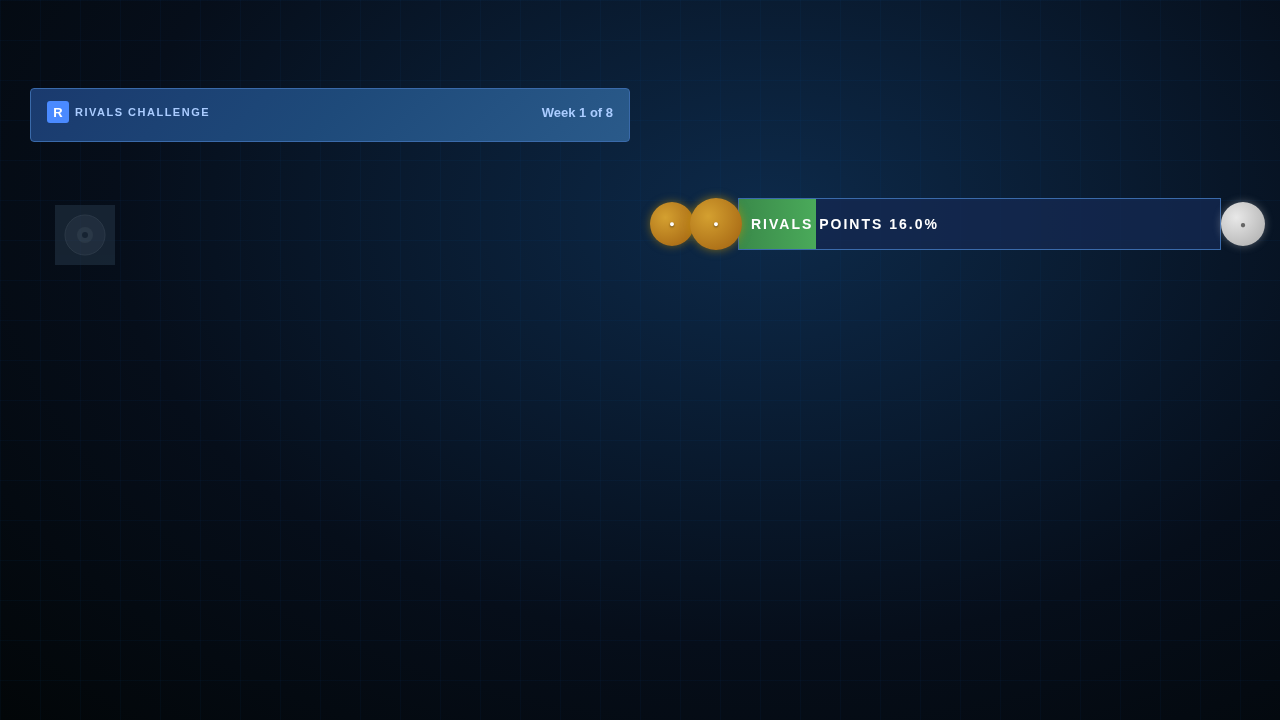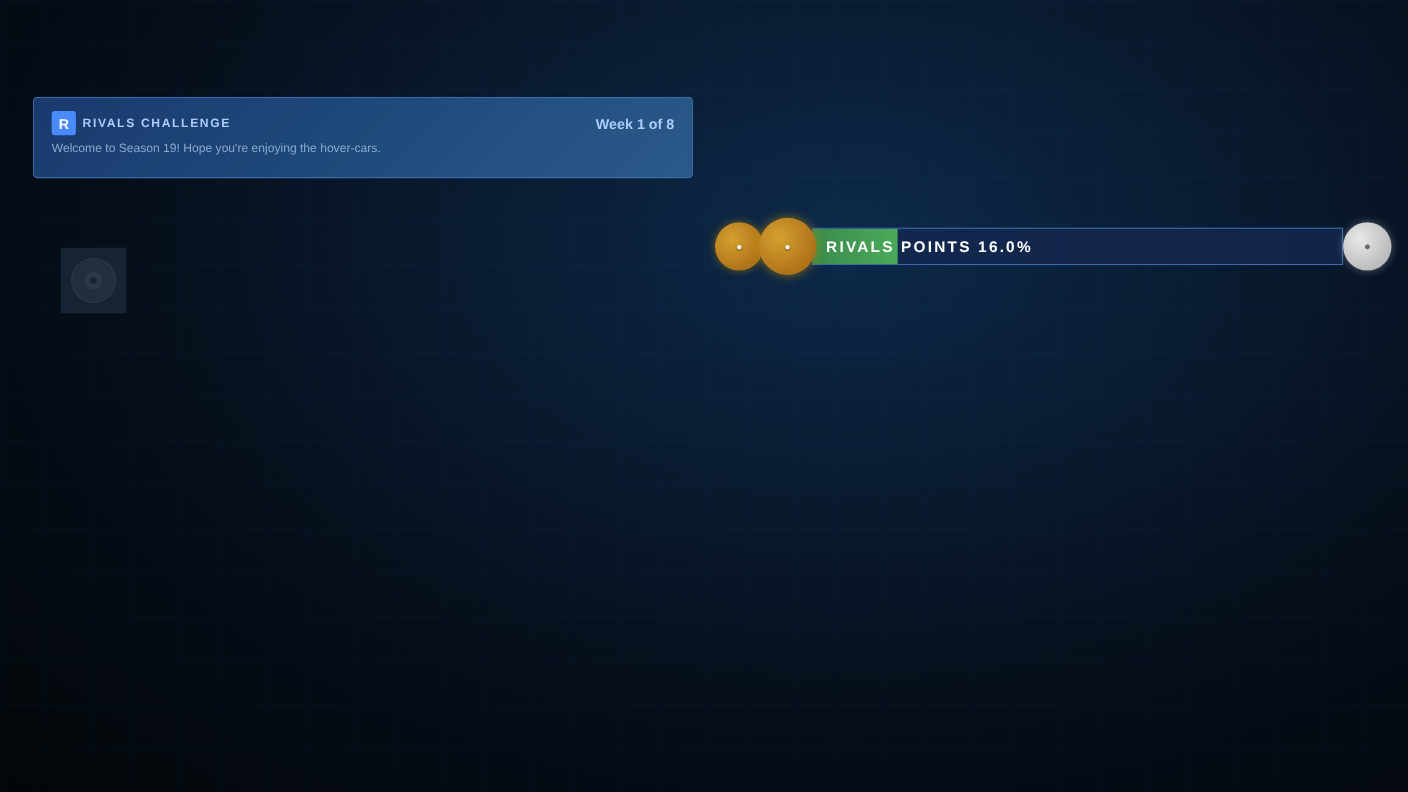--- a/index.html
+++ b/index.html
@@ -370,21 +370,21 @@
       display: flex;
       align-items: center;
       justify-content: center;
       flex-shrink: 0;
       box-shadow: 0 0 10px rgba(200,150,0,0.6);
       z-index: 3;
       margin: -4px -4px;
     }
     .progress-bar-track {
       flex: 1;
-      height: 34px;
+      height: 52px;
       background: rgba(20,40,80,0.8);
       border: 1px solid #3a6aaa;
       position: relative;
       overflow: hidden;
     }
     .progress-bar-fill {
       height: 100%;
       background: linear-gradient(90deg, #3a8a4a, #4aaa5a);
       position: relative;
     }
@@ -647,21 +647,20 @@
     <div class="left-panel">
 
       <div class="rivals-challenge-card">
         <div class="rivals-challenge-header">
           <div class="rivals-badge">
             <div class="r-icon">R</div>
             <span class="rivals-challenge-label">RIVALS CHALLENGE</span>
           </div>
           <span class="week-indicator">Week 1 of 8</span>
         </div>
-        <div class="challenge-subtitle">Welcome to Season 19! Hope you're enjoying the hover-cars.</div>
       </div>
 
       <div class="spotlight-songs-card">
         <div class="section-header">
           <div class="section-icon">⭐</div>
           <span class="section-label">SPOTLIGHT SONGS</span>
         </div>
         <div class="songs-content">
           <div class="songs-thumbnail">
             <svg width="60" height="60" viewBox="0 0 60 60">

